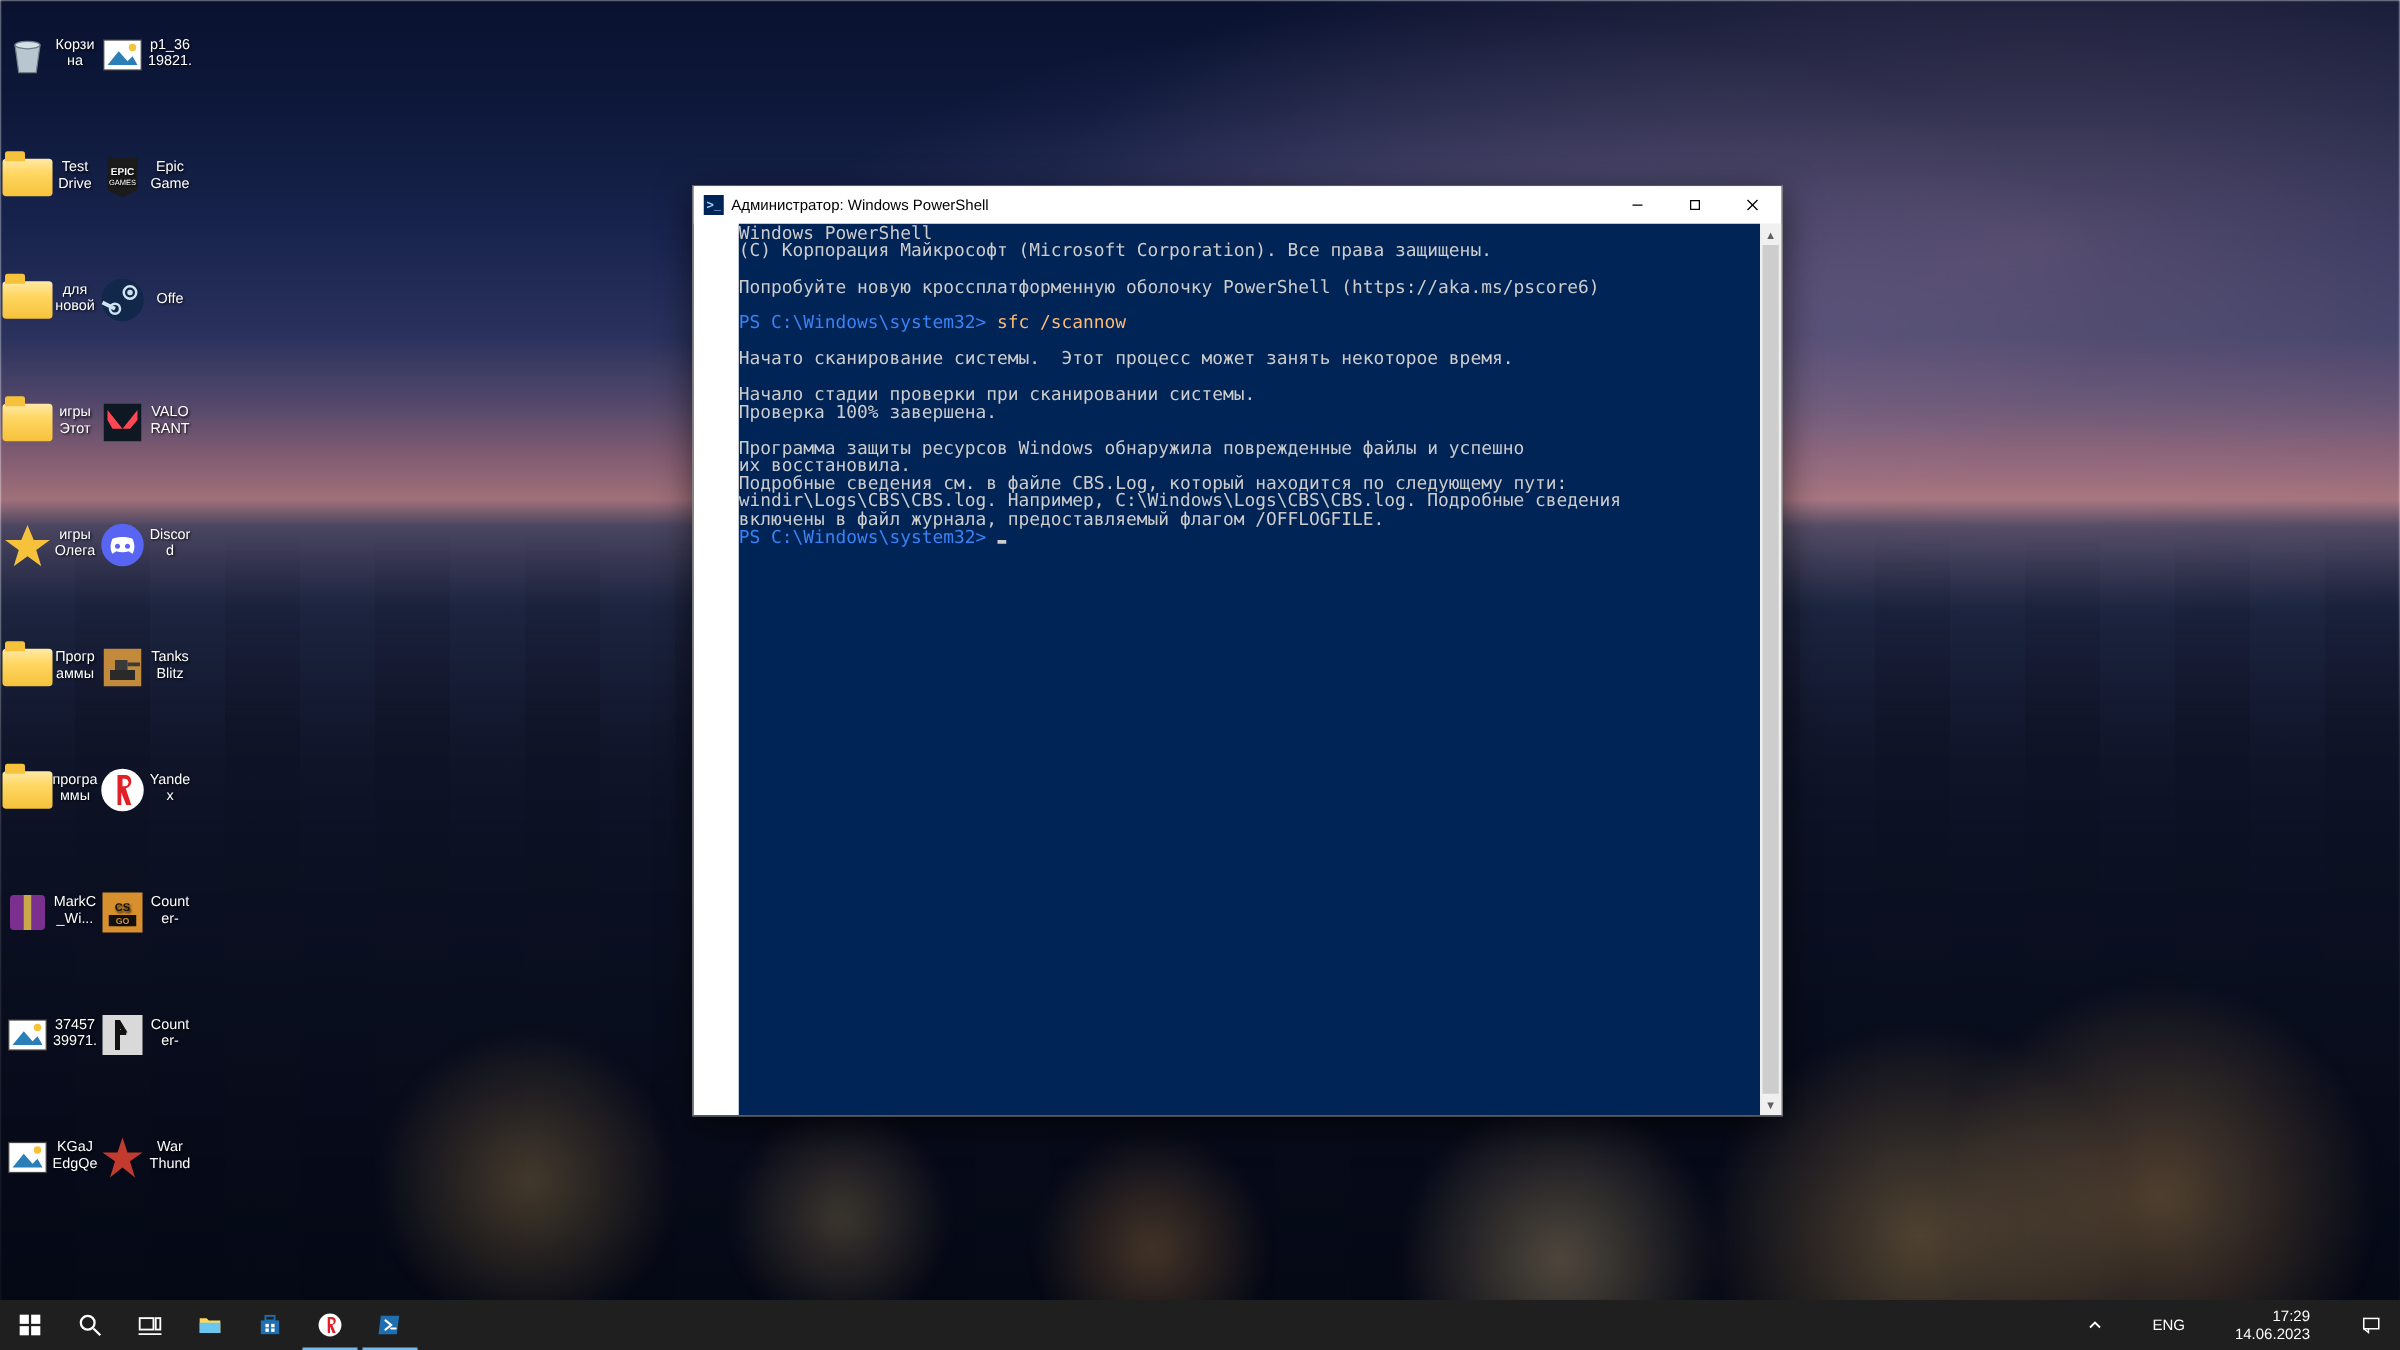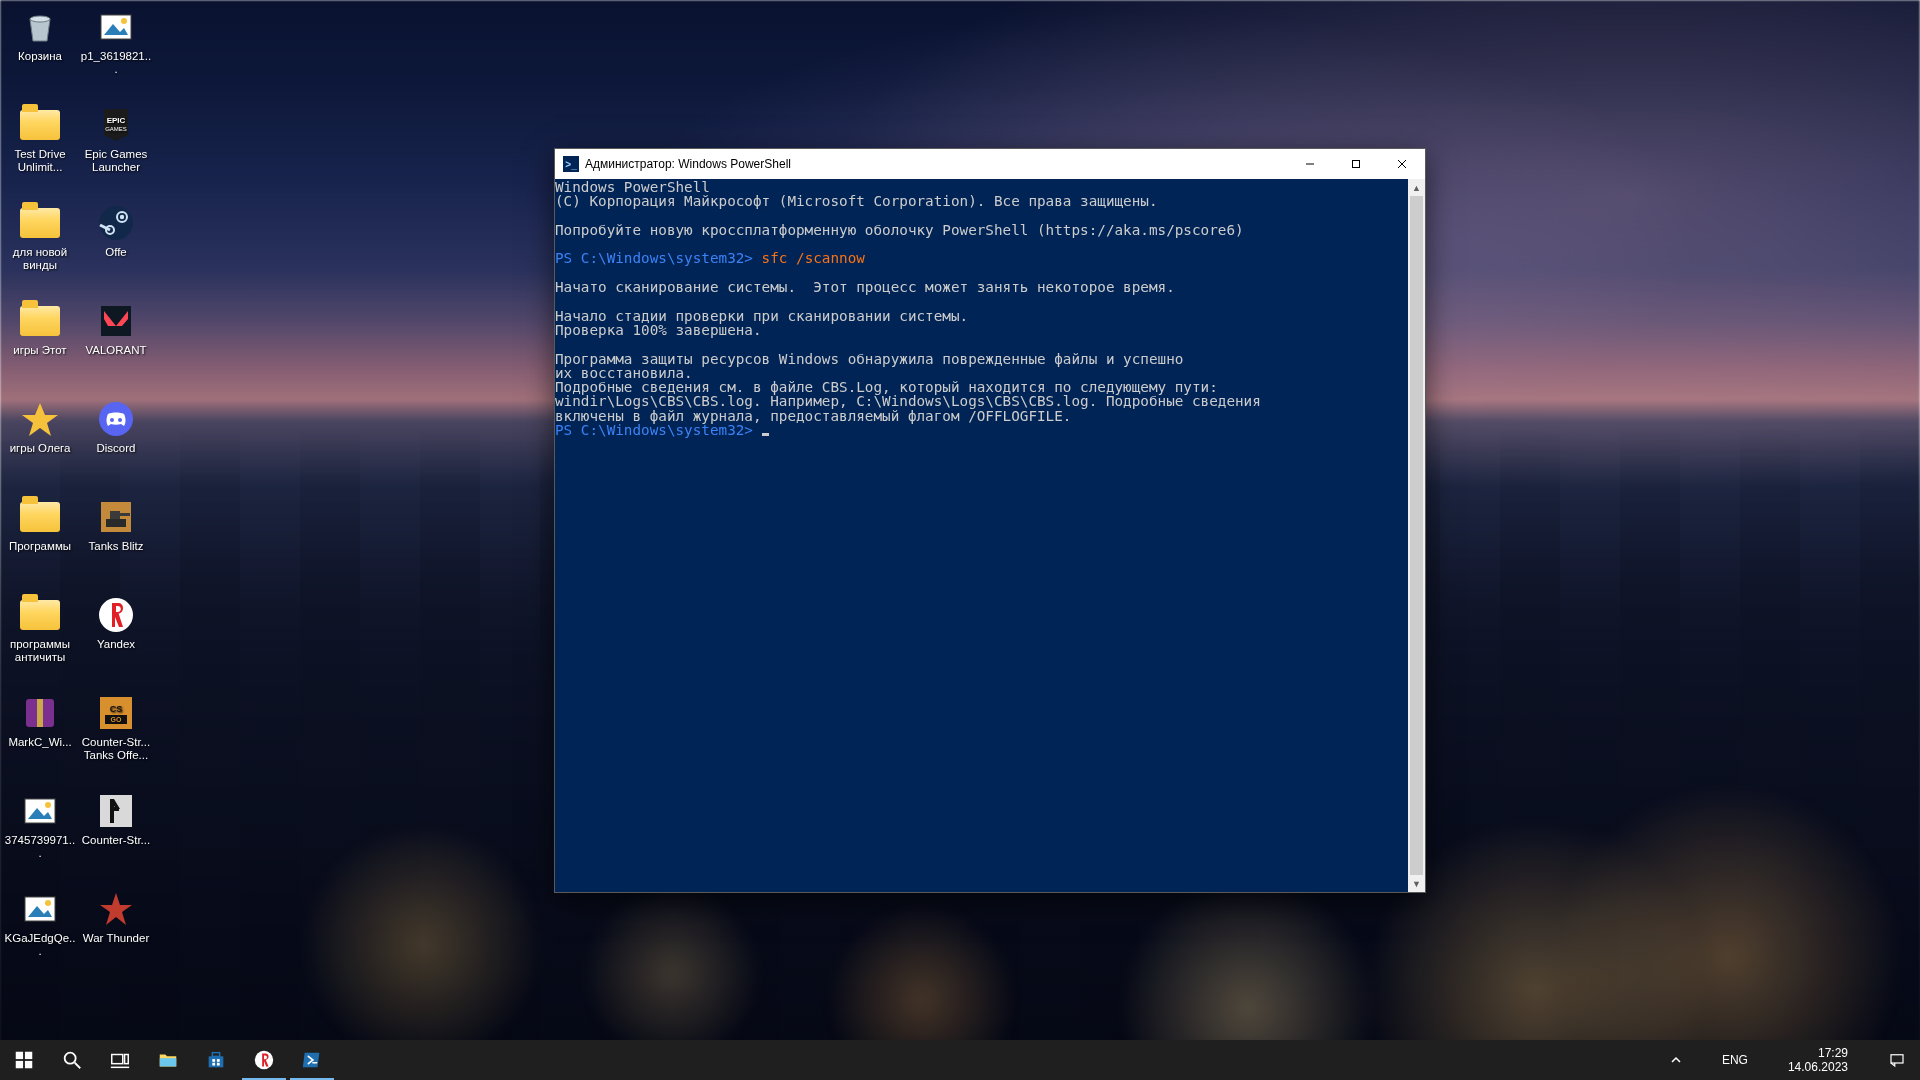--- a/index.html
+++ b/index.html
@@ -58,21 +58,21 @@
     left: 2px;
     display: grid;
     grid-template-columns: 76px 76px;
     grid-auto-rows: 82px;
     column-gap: 0;
     row-gap: 16px;
   }
   .dicon {
     width: 76px;
     display: flex;
-    flex-direction: column;
+    flex-direction: row;
     align-items: center;
     justify-content: flex-start;
     color: #fff;
     font-size: 11.5px;
     text-align: center;
     text-shadow: 1px 1px 2px rgba(0,0,0,0.9);
     cursor: default;
   }
   .dicon .glyph {
     width: 42px;
@@ -138,33 +138,34 @@
   .winbtn {
     width: 46px; height: 30px;
     display: flex; align-items: center; justify-content: center;
     font-size: 11px; color:#000;
   }
 
   .clientwrap {
     flex: 1;
     display: flex;
     min-height: 0;
+    margin-left: 36px;
   }
   .terminal {
     flex: 1;
     background: #012456;
     color: #cccccc;
     font-family: Consolas, "Lucida Console", monospace;
     font-size: 14.3px;
     line-height: 14.3px;
     white-space: pre;
     padding: 1px 0 0 0;
     overflow: hidden;
   }
-  .terminal .cmd-yellow { color: #f97316; }
+  .terminal .cmd-yellow { color: #fdba74; }
   .terminal .prompt { color: #3b82f6; }
   .cursor {
     display: inline-block;
     width: 7px; height: 3px;
     background: #cccccc;
     vertical-align: baseline;
     margin-bottom: -1px;
   }
 
   .vscroll {

